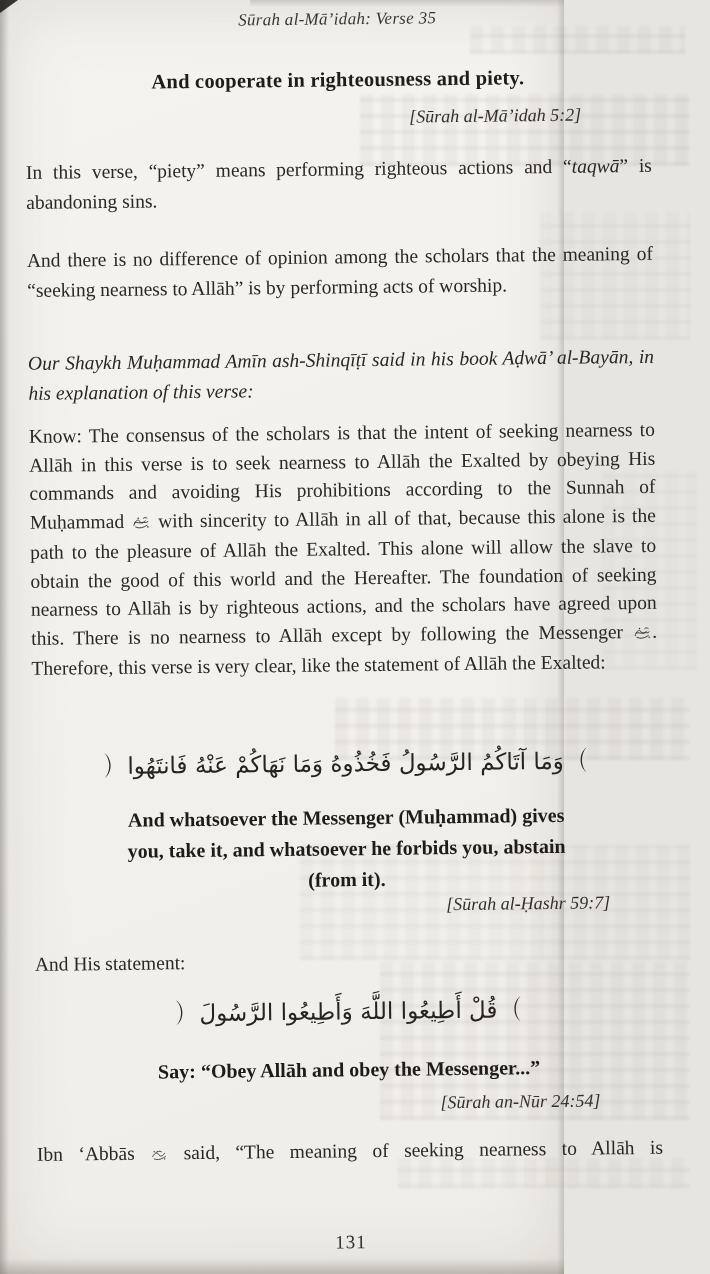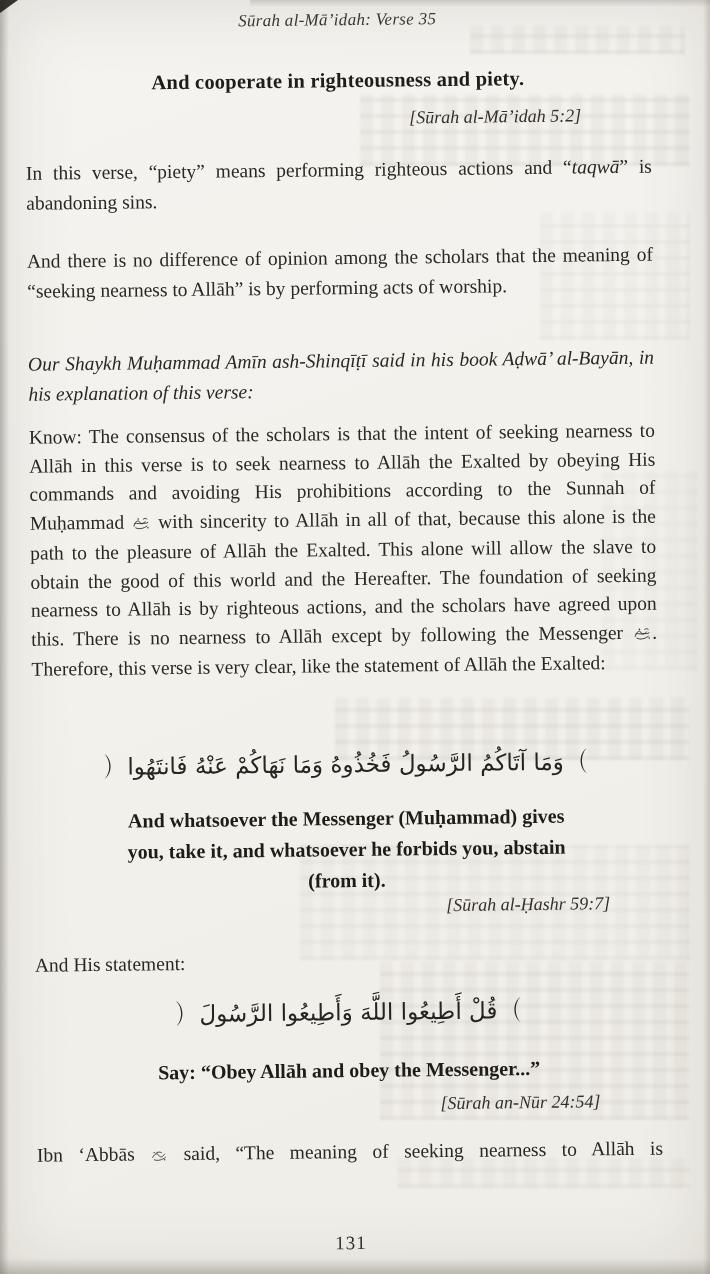--- a/index.html
+++ b/index.html
@@ -2,21 +2,21 @@
 <html lang="en"><head>
 <meta charset="utf-8">
 <style>
   html,body{margin:0;padding:0;}
   body{
     width:710px;height:1274px;overflow:hidden;
     background:#e7e5e0;
     font-family:"Liberation Serif","DejaVu Serif",serif;
   }
   .photo{
-    position:relative;width:710px;height:1274px;
+    position:relative;width:564px;height:1274px;
     background:linear-gradient(160deg,#f5f3ef 0%,#f3f1ec 45%,#efede7 100%);
     box-shadow:inset 0 0 70px rgba(95,88,75,.16);
   }
   
   .edge{position:absolute;pointer-events:none;}
   .edge-left{left:0;top:0;bottom:0;width:9px;
     background:linear-gradient(90deg,rgba(120,115,108,.45),rgba(120,115,108,0));}
   .edge-right{right:0;top:0;bottom:0;width:7px;
     background:linear-gradient(270deg,rgba(140,135,126,.35),rgba(140,135,126,0));}
   .edge-top{left:250px;right:0;top:0;height:7px;

